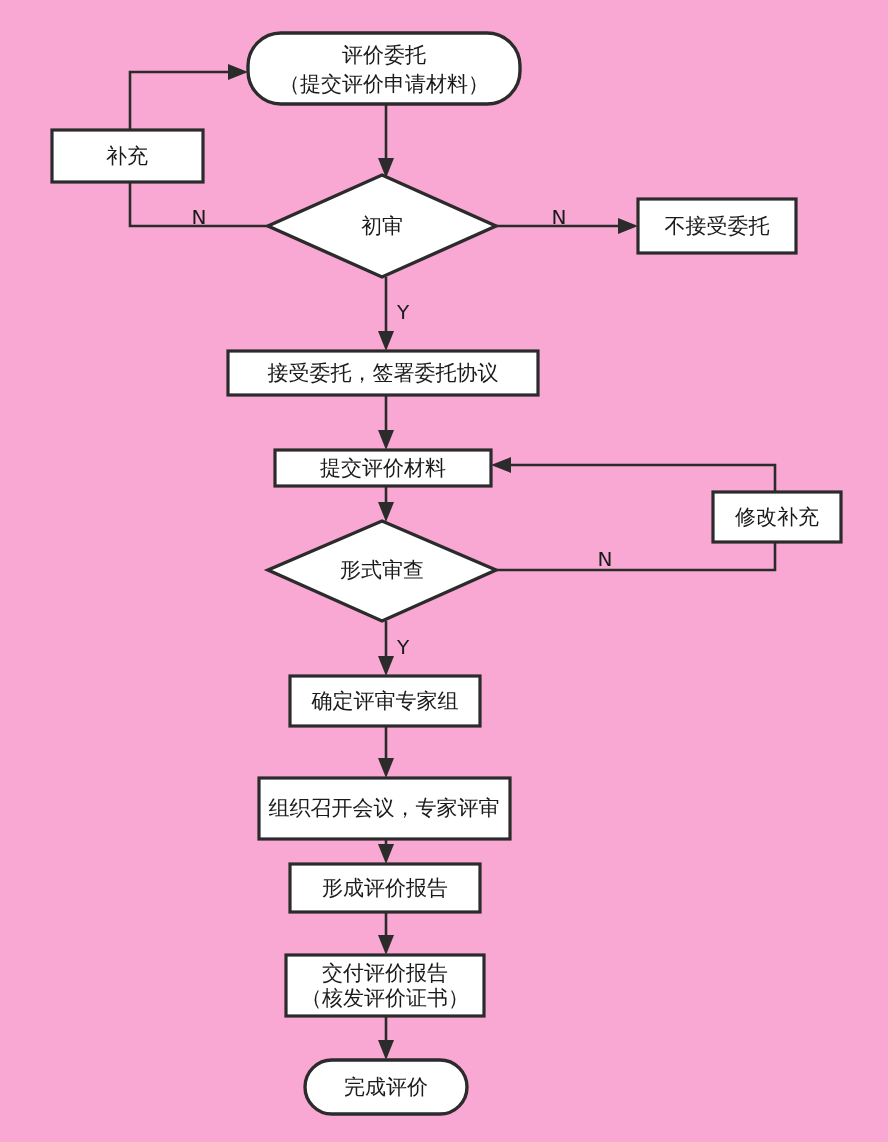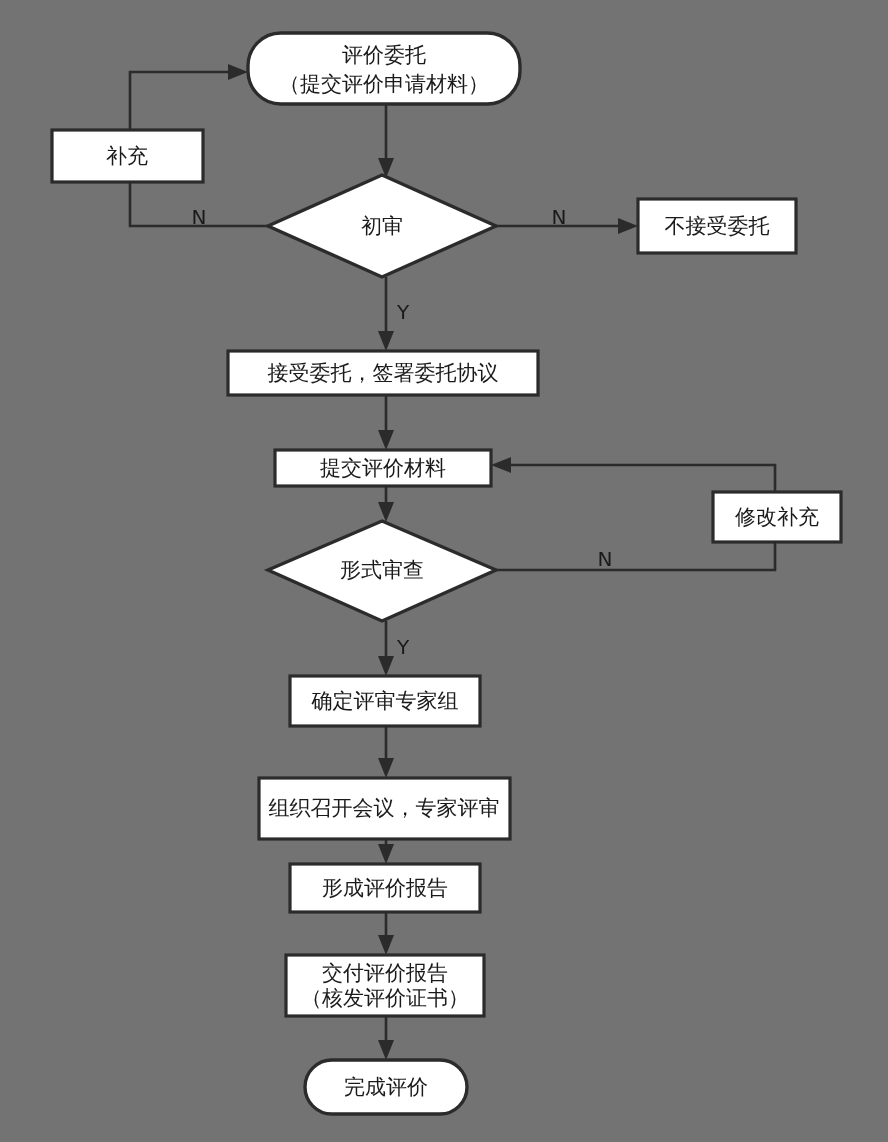--- a/index.html
+++ b/index.html
@@ -10,21 +10,21 @@
   body {
     width: 888px;
     height: 1142px;
     font-family: "DejaVu Sans", "Liberation Sans", sans-serif;
     overflow: hidden;
   }
   #flowchart-root {
     position: relative;
     width: 888px;
     height: 1142px;
-    background: #737373;
+    background: #f9a8d4;
   }
   svg#flow-svg {
     display: block;
     width: 888px;
     height: 1142px;
   }
   .node-shape {
     fill: #ffffff;
     stroke: #2b2b2b;
     stroke-width: 3.2;

